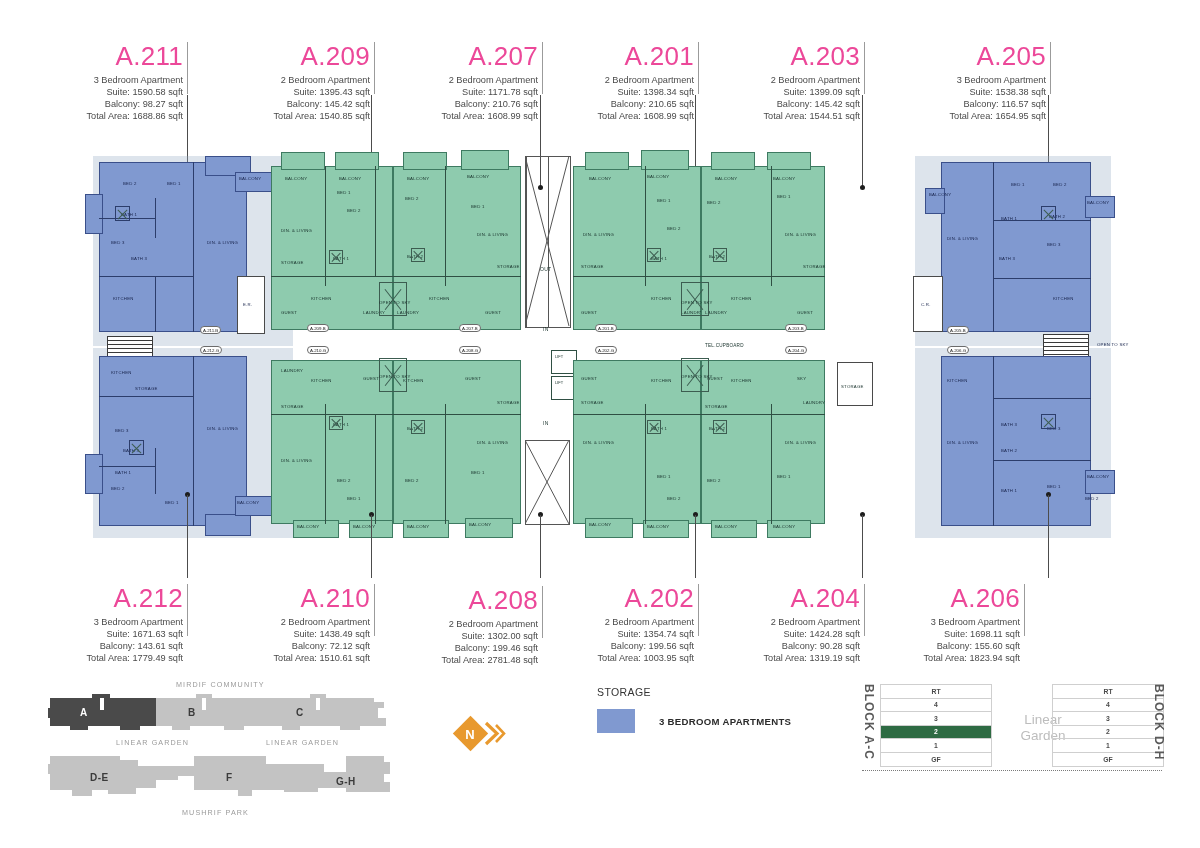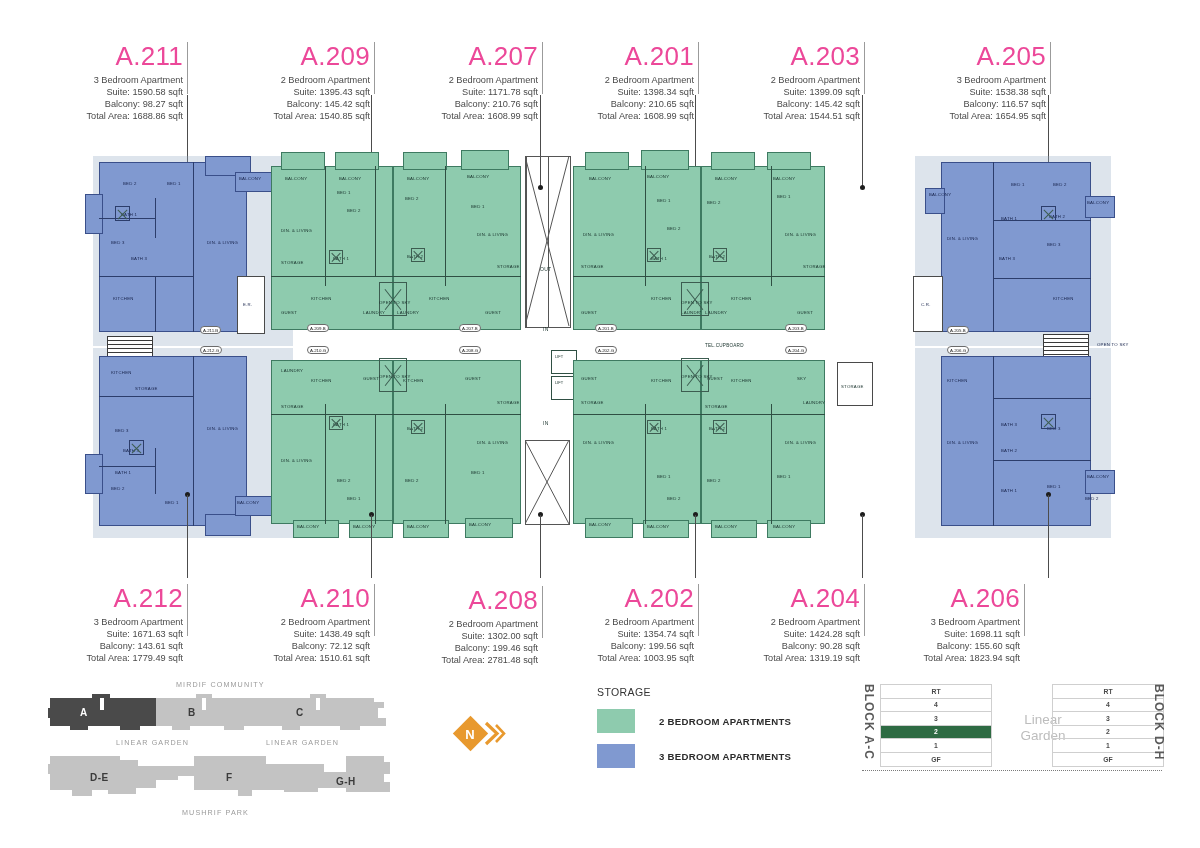--- a/index.html
+++ b/index.html
@@ -568,24 +568,20 @@
       <rect x="8" y="7" width="25" height="25" fill="#e8992e" transform="rotate(45 20.5 19.5)"></rect>
       <text x="20" y="25" font-family="Liberation Sans, sans-serif" font-size="13" font-weight="bold" fill="#ffffff" text-anchor="middle">N</text>
       <path d="M36 9 L47 19.5 L36 30" fill="none" stroke="#e8992e" stroke-width="3.2"></path>
       <path d="M46 11 L54 19.5 L46 28" fill="none" stroke="#e8992e" stroke-width="2.6"></path>
     </svg>
   </div>
 
   <div class="legend">
     <div class="ttl">STORAGE</div>
     <div class="row">
-      <div class="sw" style="background:#8ecbae;"></div>
-      <div class="tx">2 BEDROOM APARTMENTS</div>
-    </div>
-    <div class="row">
       <div class="sw" style="background:#8099d0;"></div>
       <div class="tx">3 BEDROOM APARTMENTS</div>
     </div>
   </div>
 
   <div class="levels">
     <div class="blklab" style="left:0px;top:2px;height:88px;">BLOCK A-C</div>
 
     <div class="ltab" style="left:18px;top:2px;">
       <div class="lr">RT</div>

